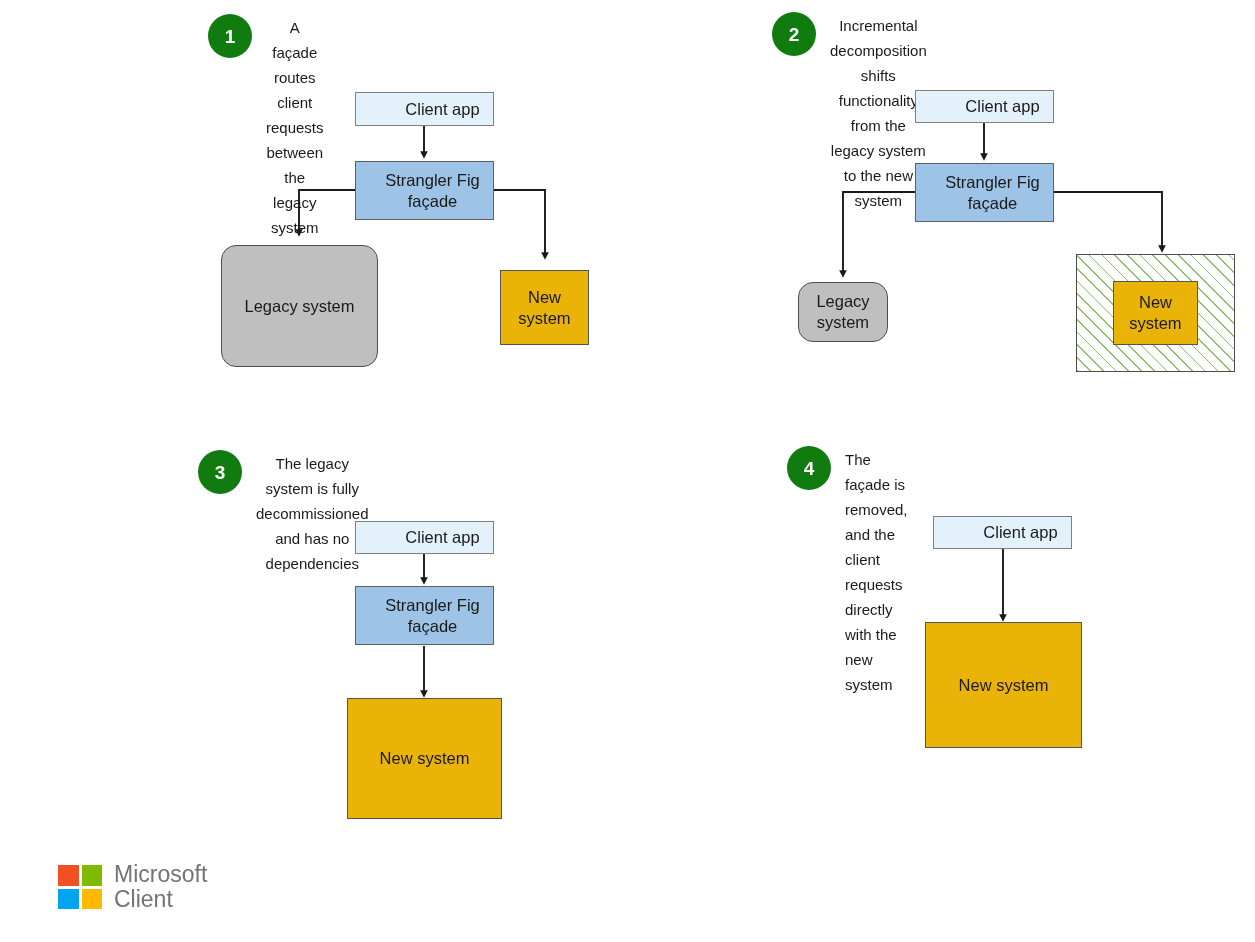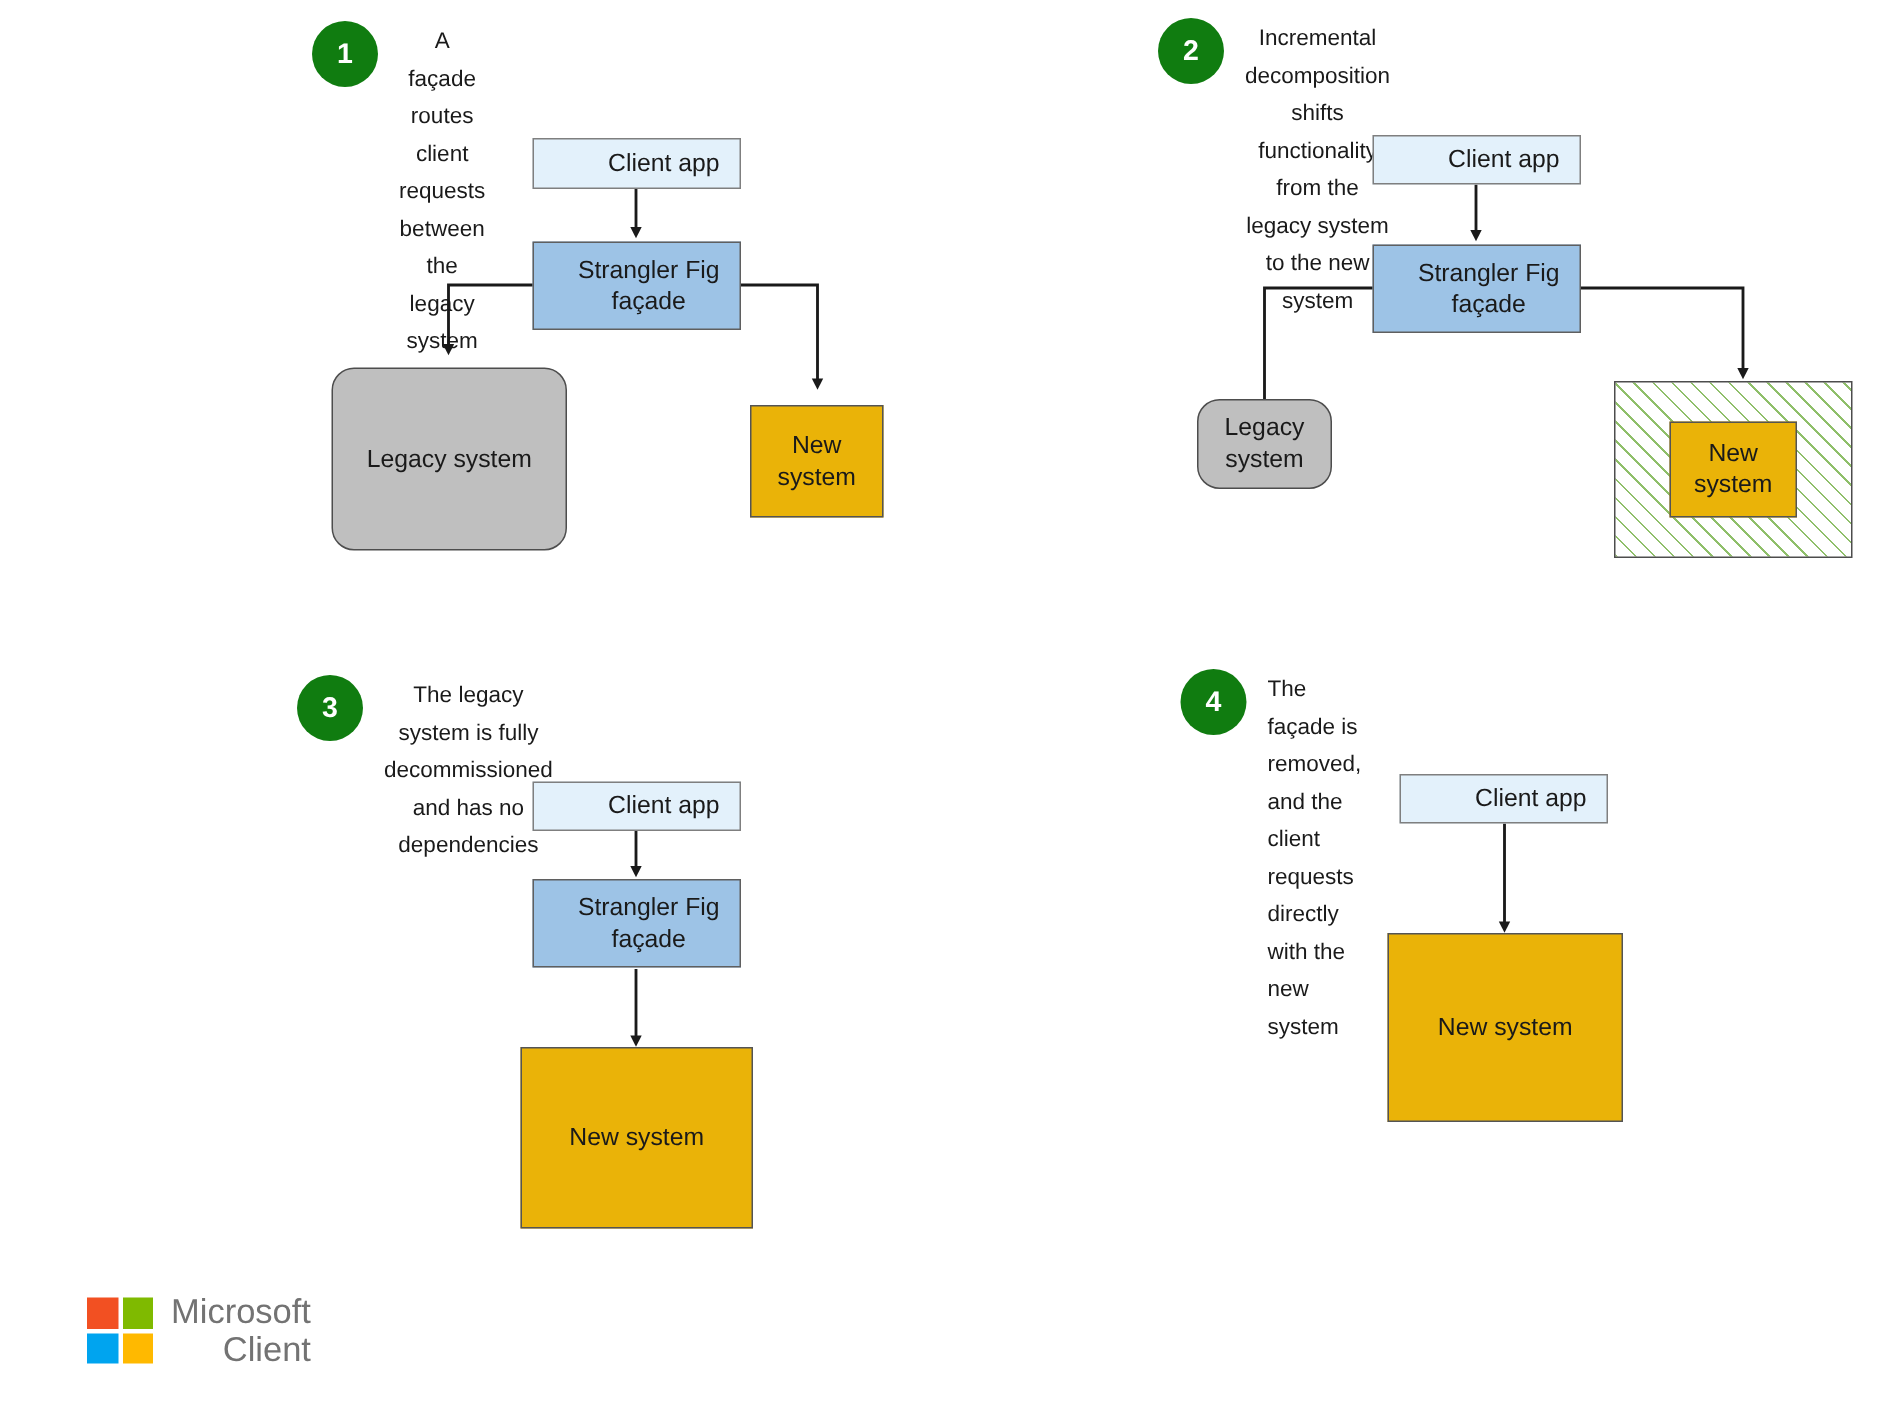--- a/index.html
+++ b/index.html
@@ -128,21 +128,20 @@
   .sq-r { background: #F25022; }
   .sq-g { background: #7FBA00; }
   .sq-b { background: #00A4EF; }
   .sq-y { background: #FFB900; }
   .logo-words {
     margin-left: 12px;
     color: #737373;
     font-size: 23px;
     line-height: 25px;
     font-family: "Liberation Sans", sans-serif;
-    text-align: right;
   }
   .logo-words div { white-space: nowrap; }
 </style>
 </head>
 <body>
 
 <svg class="wires" viewBox="0 0 1255 942" width="1255" height="942">
   <defs>
     <marker id="arrowhead" markerWidth="9" markerHeight="9" refX="4.2" refY="4.4" orient="auto" markerUnits="userSpaceOnUse">
       <path d="M0.5,0.6 L8,4.4 L0.5,8.2 Z" fill="#1a1a1a"></path>
@@ -194,21 +193,21 @@
     <div class="step-badge">2</div>
     <div class="step-caption">Incremental decomposition shifts functionality
 from the legacy system to the new system</div>
   </div>
 
   <div class="node client" style="left:915px; top:90px; width:139px; height:33px;">Client app</div>
 
   <div class="node facade" style="left:915px; top:163px; width:139px; height:59px;">Strangler Fig
 façade</div>
 
-  <div class="node legacy" style="left:798px; top:266px; width:90px; height:60px;">Legacy
+  <div class="node legacy" style="left:798px; top:282px; width:90px; height:60px;">Legacy
 system</div>
 
   <div class="node hatched" style="left:1076px; top:254px; width:159px; height:118px;"></div>
 
   <div class="node newsys" style="left:1113px; top:281px; width:85px; height:64px;">New
 system</div>
 </div>
 
 <div class="panel">
   <div class="step-header" style="left:198px; top:450px;">

